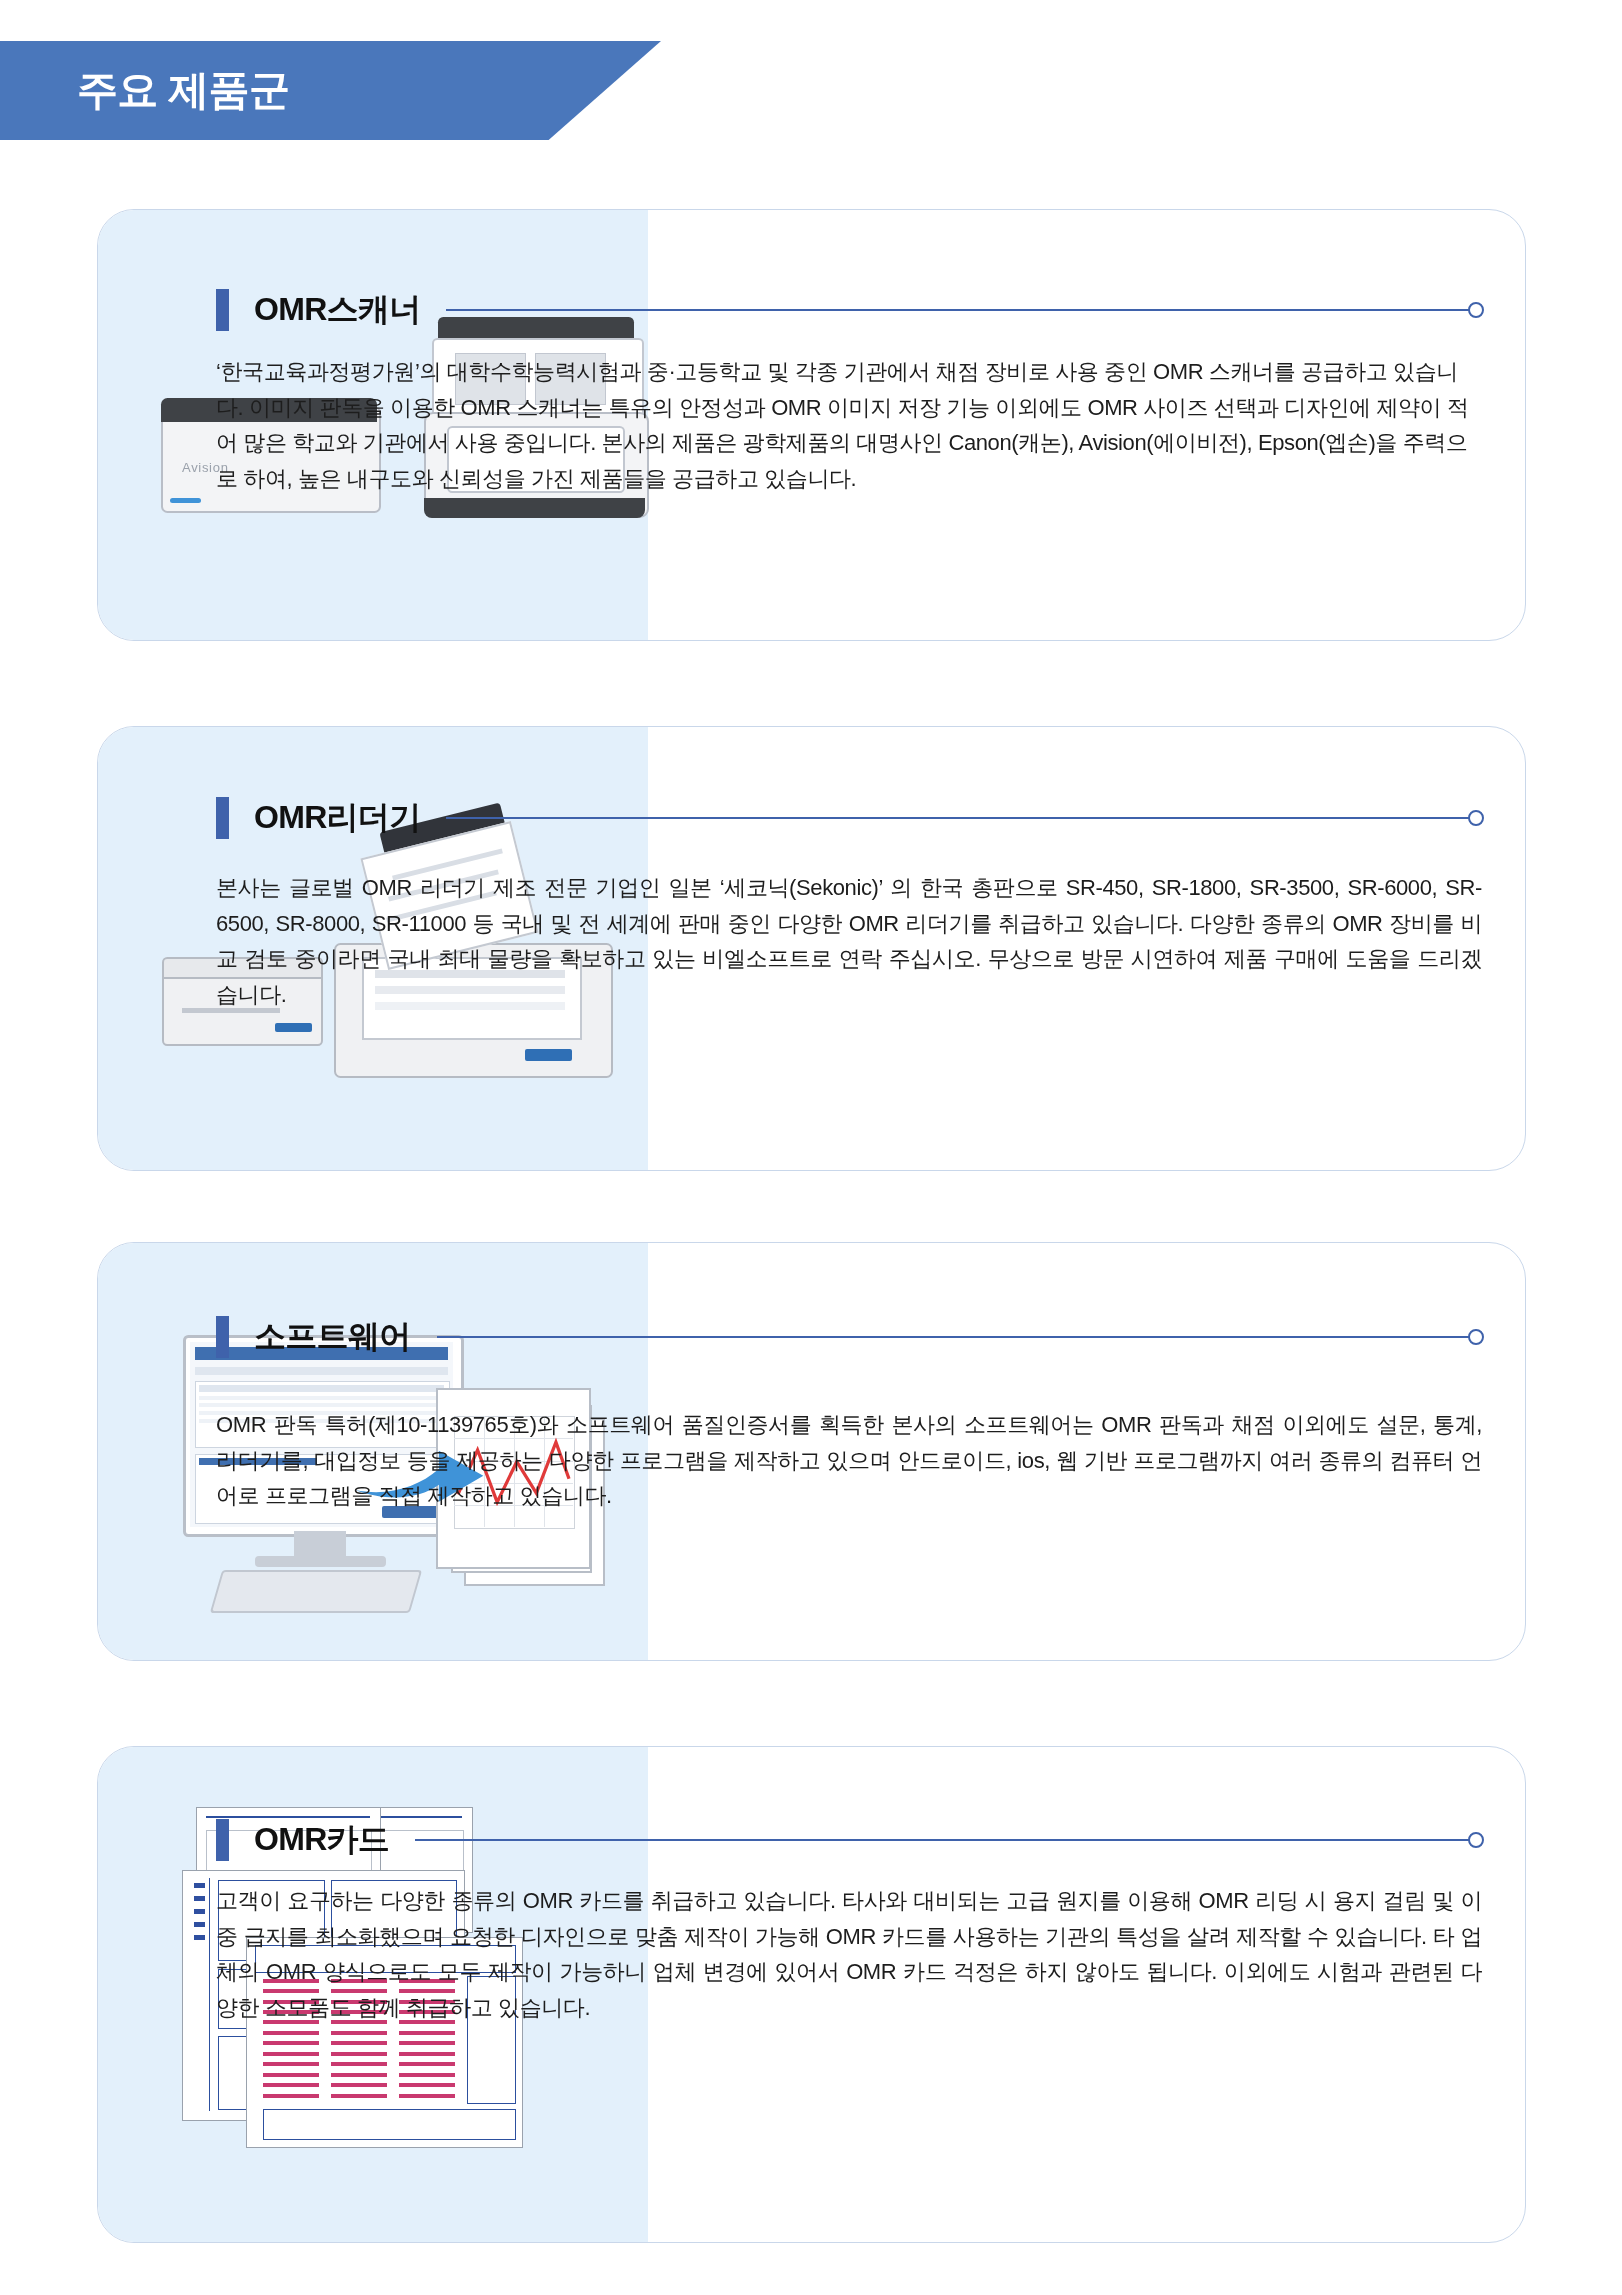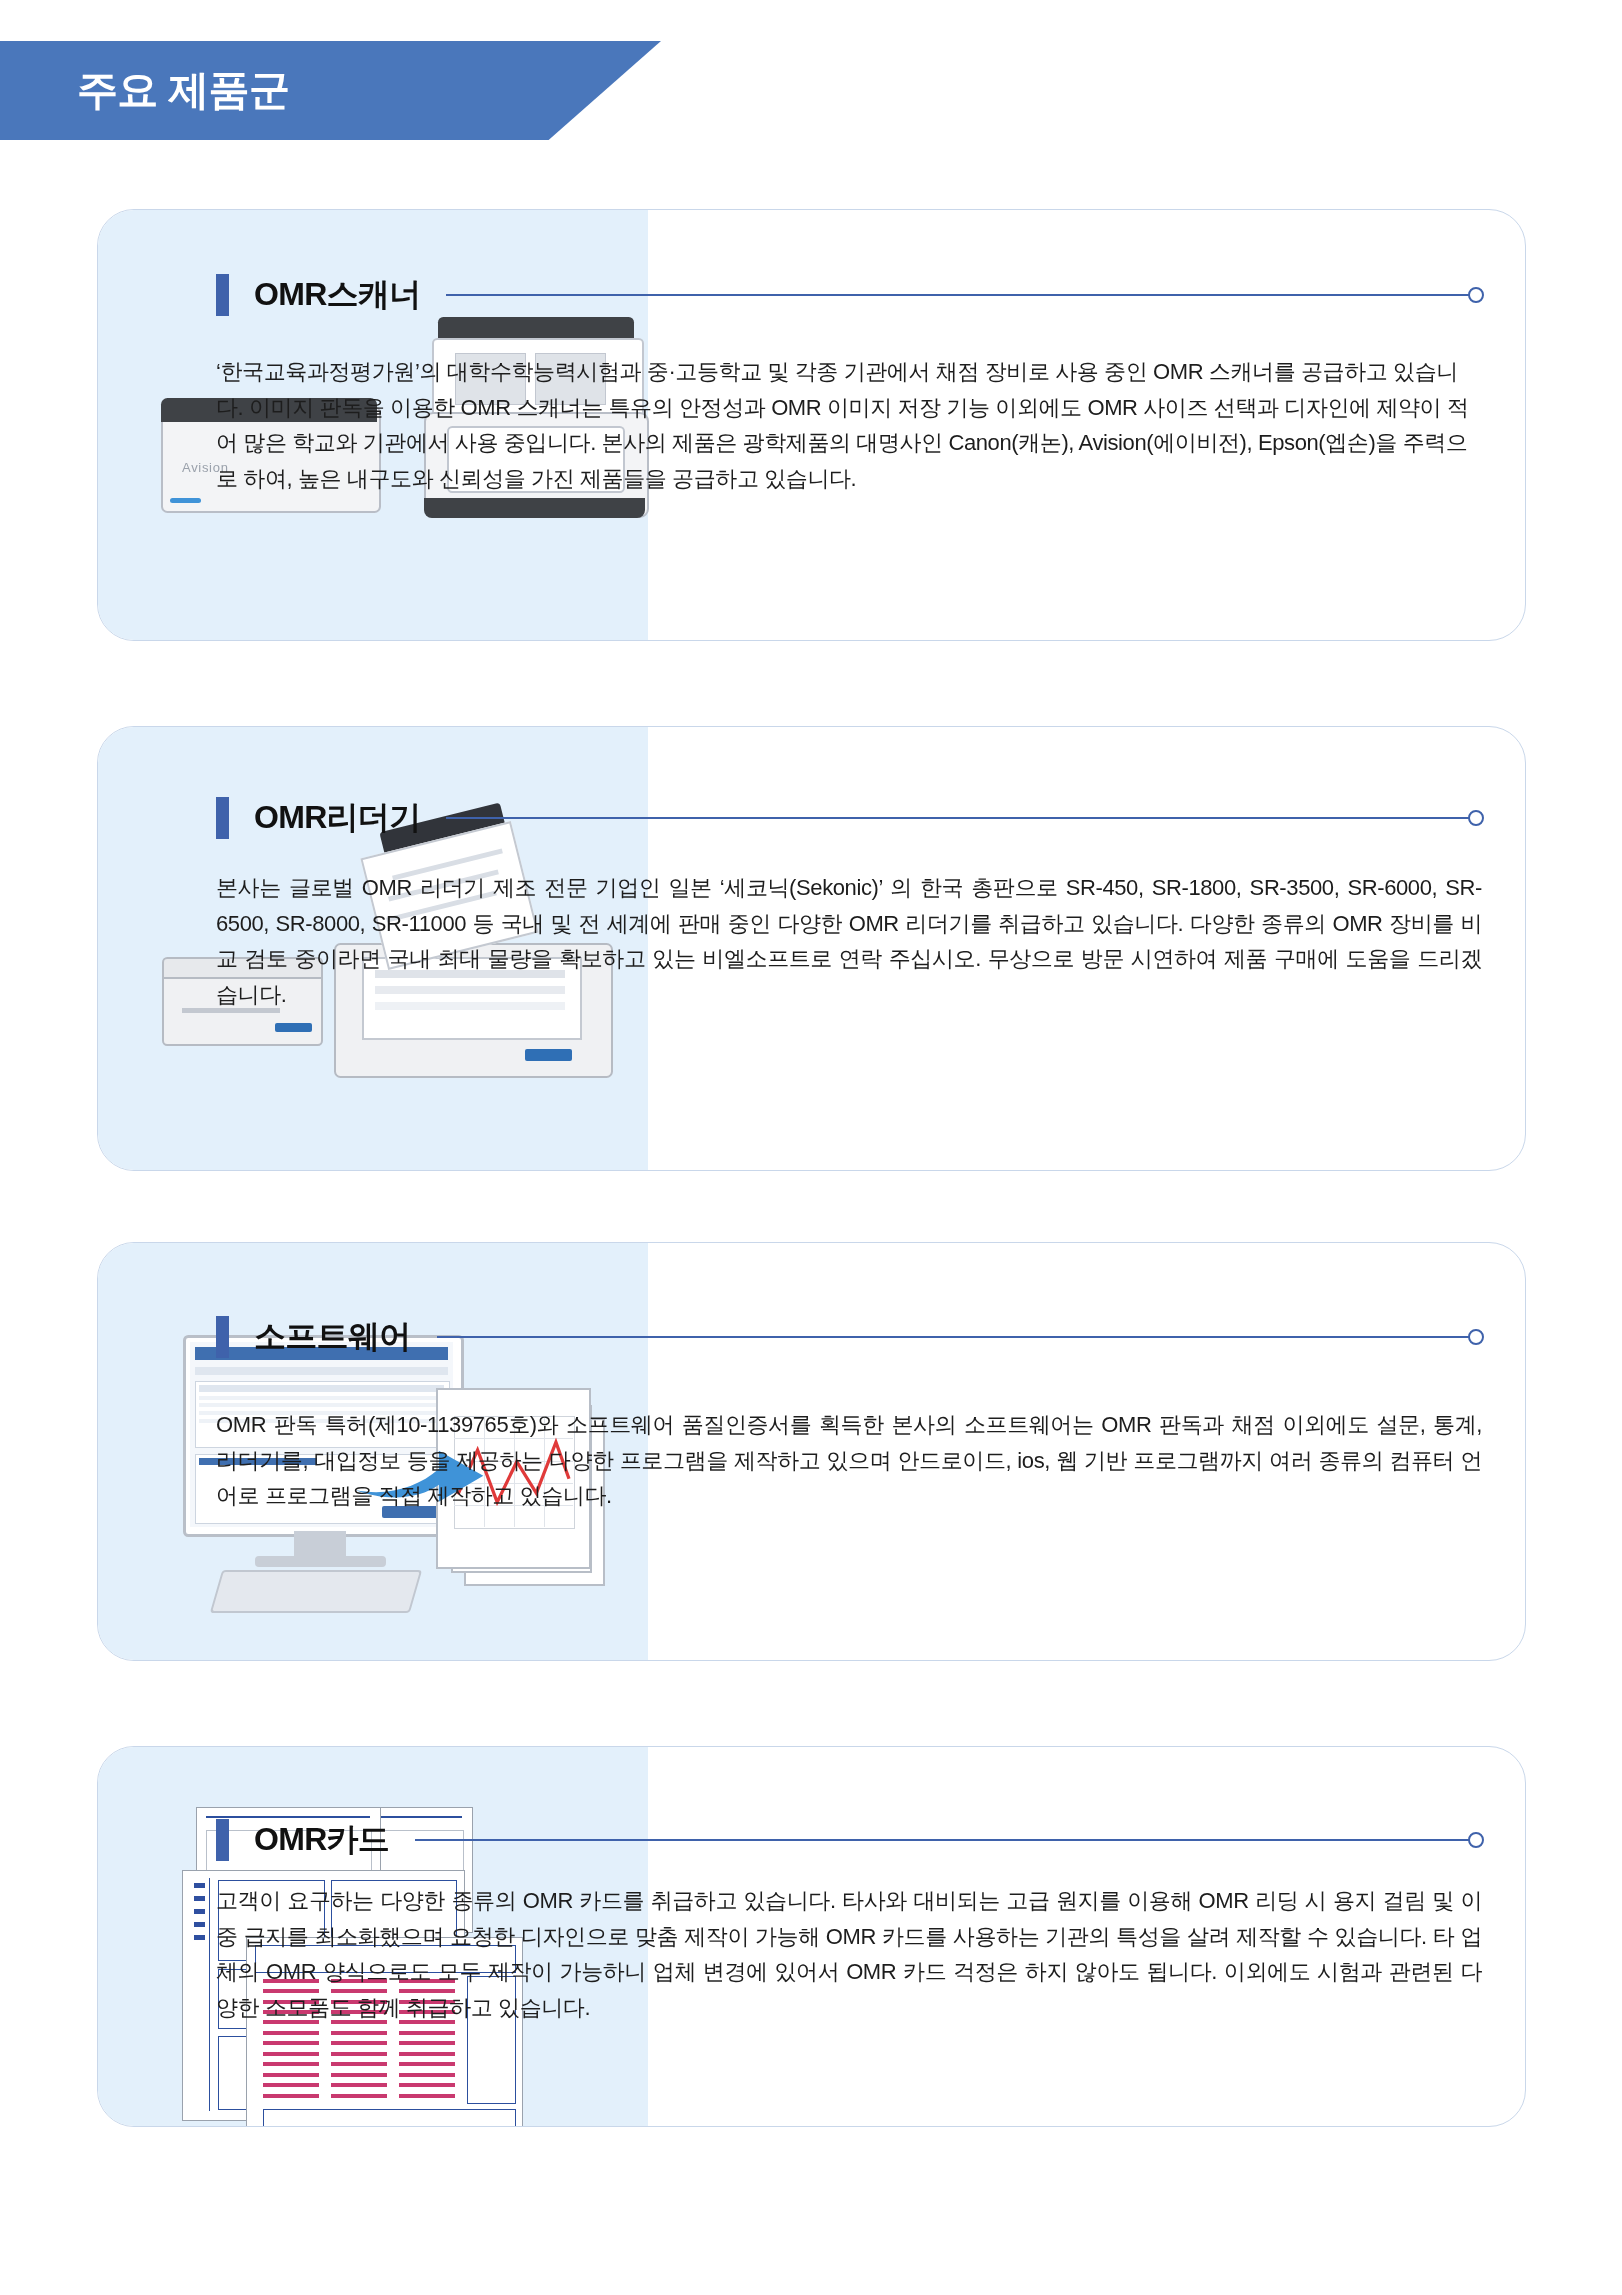--- a/index.html
+++ b/index.html
@@ -161,21 +161,21 @@
 
     <div class="ill sc-dark" style="left:340px; top:107px; width:196px; height:26px; border-radius:5.2px;"></div>
     <div class="ill sc-light" style="left:334px; top:128px; width:208px; height:79px;"></div>
     <div class="ill sc-grey" style="left:357px; top:143px; width:69px; height:50px;"></div>
     <div class="ill sc-grey" style="left:437px; top:143px; width:69px; height:50px;"></div>
     <div class="ill sc-body" style="left:326px; top:202px; width:221px; height:102px;"></div>
     <div class="ill sc-dark" style="left:326px; top:288px; width:221px; height:19.6px; border-radius:0 0 7.9px 7.9px;"></div>
     <div class="ill sc-light" style="left:349px; top:216px; width:174px; height:63px;"></div>
   </div>
 
-  <div class="card-heading" style="top:63px;">
+  <div class="card-heading" style="top:78px;">
     <span class="heading-bar"></span>
     <span class="heading-text">OMR스캐너</span>
     <span class="heading-rule"></span>
     <span class="heading-dot"></span>
   </div>
 
   <div class="card-text" style="top:144px;">‘한국교육과정평가원’의 대학수학능력시험과 중·고등학교 및 각종 기관에서 채점 장비로 사용 중인 OMR 스캐너를 공급하고 있습니다. 이미지 판독을 이용한 OMR 스캐너는 특유의 안정성과 OMR 이미지 저장 기능 이외에도 OMR 사이즈 선택과 디자인에 제약이 적어 많은 학교와 기관에서 사용 중입니다. 본사의 제품은 광학제품의 대명사인 Canon(캐논), Avision(에이비전), Epson(엡손)을 주력으로 하여, 높은 내구도와 신뢰성을 가진 제품들을 공급하고 있습니다.</div>
 </div>
 
 <div class="card" style="top:726px; height:445px;">
@@ -259,21 +259,21 @@
   <div class="card-heading" style="top:72px;">
     <span class="heading-bar"></span>
     <span class="heading-text">소프트웨어</span>
     <span class="heading-rule"></span>
     <span class="heading-dot"></span>
   </div>
 
   <div class="card-text justify" style="top:164px;">OMR 판독 특허(제10-1139765호)와 소프트웨어 품질인증서를 획득한 본사의 소프트웨어는 OMR 판독과 채점 이외에도 설문, 통계, 리더기를, 대입정보 등을 제공하는 다양한 프로그램을 제작하고 있으며 안드로이드, ios, 웹 기반 프로그램까지 여러 종류의 컴퓨터 언어로 프로그램을 직접 제작하고 있습니다.</div>
 </div>
 
-<div class="card" style="top:1746px; height:381px;">
+<div class="card" style="top:1746px; height:497px;">
 
   <div class="card-img-zone">
 
     <div class="ill sheet" style="left:190px; top:60px; width:183px; height:124px;">
       <div class="ill sheet-line" style="left:9.2px; top:7.9px; width:164px; height:2px;"></div>
       <div class="ill" style="left:9.2px; top:22px; width:164px; height:39px; border:0.7px solid #b9c0ca;"></div>
       <div class="ill" style="left:9.2px; top:71px; width:164px; height:42px; border:0.7px solid #b9c0ca;"></div>
     </div>
     <div class="ill sheet" style="left:98px; top:60px; width:183px; height:124px;">
       <div class="ill sheet-line" style="left:9.2px; top:7.9px; width:164px; height:2px;"></div>

